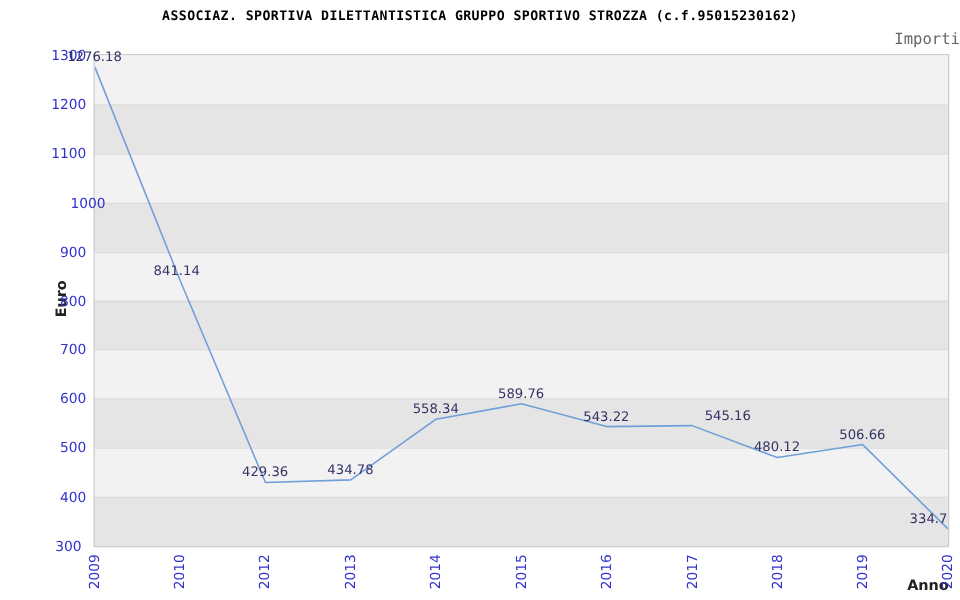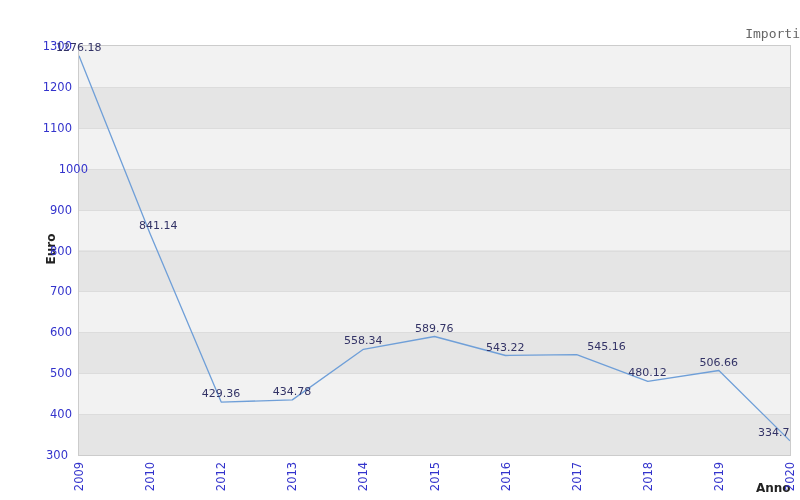--- a/index.html
+++ b/index.html
@@ -47,20 +47,21 @@
   #xlabel {
     position:absolute; left:756px; top:481px; width:40px; height:14px;
     line-height:14px; font-weight:bold; font-size:12px; color:#222222;
     white-space:nowrap;
   }
 </style>
 </head>
 <body>
 
 <div id="stage">
+  <div id="chart-title">ASSOCIAZ. SPORTIVA DILETTANTISTICA GRUPPO SPORTIVO STROZZA (c.f.95015230162)</div>
   <div id="chart-subtitle">Importi</div>
 
   <div id="ylabel">Euro</div>
   <div id="xlabel">Anno</div>
 
   <div id="plot">
     <svg id="plot-svg" width="711" height="409" viewBox="0 0 711 409" style="z-index: 2;">
         <polyline points="0.0,9.7 71.1,187.7 142.2,356.1 213.3,353.9 284.4,303.3 355.5,290.5 426.6,309.5 497.7,308.7 568.8,335.3 639.9,324.5 711.0,394.8" fill="none" stroke="#6f9fd8" stroke-width="1.3" stroke-linejoin="round"></polyline>
       </svg>
   <div class="plot-band" style="position: absolute; left: 0px; width: 711px; top: 0px; height: 40.9px; background: rgb(242, 242, 242);"></div>
@@ -71,21 +72,21 @@
       <div class="gridline" style="position: absolute; left: 0px; width: 711px; height: 1px; top: 40.9px; background: rgb(220, 220, 220);"></div>
       <div class="gridline" style="position: absolute; left: 0px; width: 711px; height: 1px; top: 81.8px; background: rgb(220, 220, 220);"></div>
       <div class="gridline" style="position: absolute; left: 0px; width: 711px; height: 1px; top: 122.7px; background: rgb(220, 220, 220);"></div>
       <div class="gridline" style="position: absolute; left: 0px; width: 711px; height: 1px; top: 163.6px; background: rgb(220, 220, 220);"></div>
       <div class="gridline" style="position: absolute; left: 0px; width: 711px; height: 1px; top: 204.5px; background: rgb(220, 220, 220);"></div>
       <div class="gridline" style="position: absolute; left: 0px; width: 711px; height: 1px; top: 245.4px; background: rgb(220, 220, 220);"></div>
       <div class="gridline" style="position: absolute; left: 0px; width: 711px; height: 1px; top: 286.3px; background: rgb(220, 220, 220);"></div>
       <div class="gridline" style="position: absolute; left: 0px; width: 711px; height: 1px; top: 327.2px; background: rgb(220, 220, 220);"></div>
       <div class="gridline" style="position: absolute; left: 0px; width: 711px; height: 1px; top: 368.1px; background: rgb(220, 220, 220);"></div>
       <div class="plabel" style="color: rgb(51, 51, 102); z-index: 3; left: -23px; top: -5.3px;">1276.18</div>
-      <div class="plabel" style="color: rgb(51, 51, 102); z-index: 3; left: 60px; top: 172.7px;">841.14</div>
+      <div class="plabel" style="color: rgb(51, 51, 102); z-index: 3; left: 49px; top: 172.7px;">841.14</div>
       <div class="plabel" style="color: rgb(51, 51, 102); z-index: 3; left: 122.7px; top: 341.1px;">429.36</div>
       <div class="plabel" style="color: rgb(51, 51, 102); z-index: 3; left: 193.8px; top: 338.9px;">434.78</div>
       <div class="plabel" style="color: rgb(51, 51, 102); z-index: 3; left: 264.9px; top: 288.3px;">558.34</div>
       <div class="plabel" style="color: rgb(51, 51, 102); z-index: 3; left: 336px; top: 275.5px;">589.76</div>
       <div class="plabel" style="color: rgb(51, 51, 102); z-index: 3; left: 407.1px; top: 294.5px;">543.22</div>
       <div class="plabel" style="color: rgb(51, 51, 102); z-index: 3; left: 478.2px; top: 293.7px; margin-left: 30px;">545.16</div>
       <div class="plabel" style="color: rgb(51, 51, 102); z-index: 3; left: 549.3px; top: 320.3px;">480.12</div>
       <div class="plabel" style="color: rgb(51, 51, 102); z-index: 3; left: 620.4px; top: 309.5px;">506.66</div>
       <div class="plabel" style="color: rgb(51, 51, 102); z-index: 3; left: 679px; top: 379.8px;">334.7</div>
     </div>

